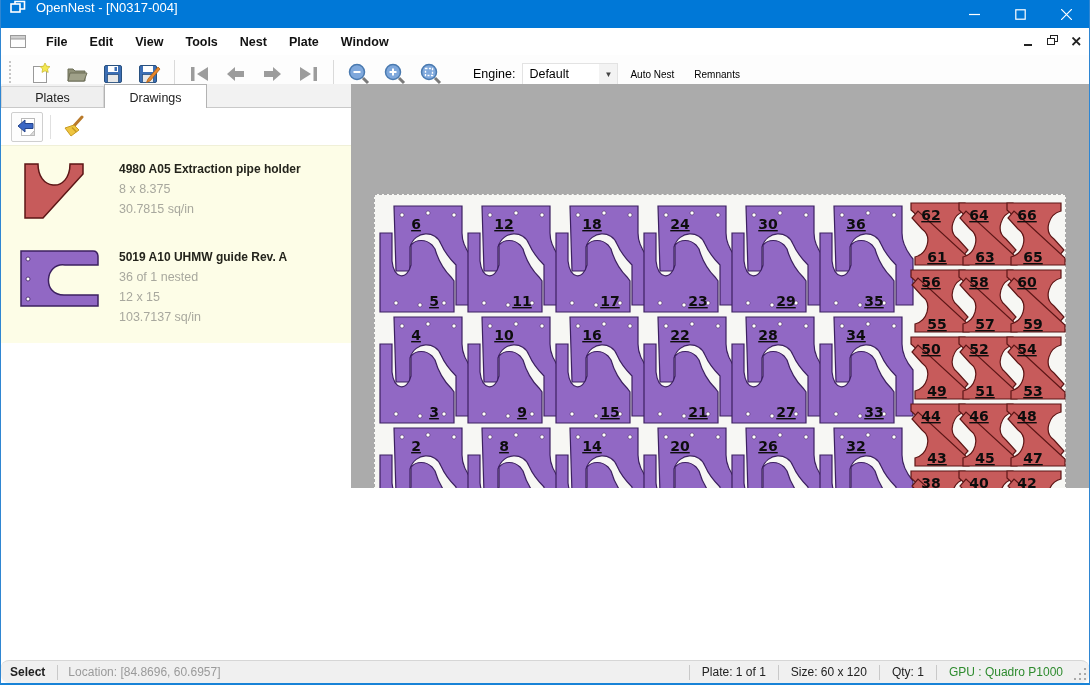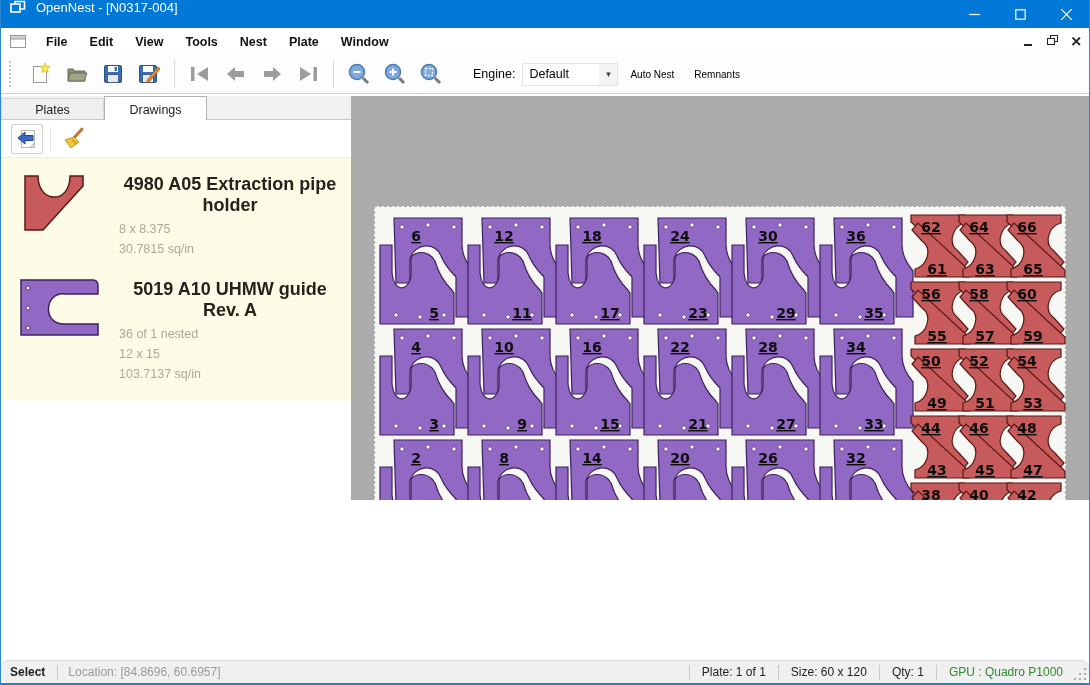--- a/index.html
+++ b/index.html
@@ -26,34 +26,34 @@
   .tgrip { width:6px; height:26px; border-left:2px dotted #c6c6c6; margin:0 8px 0 2px; }
   .tbtn { width:36px; height:32px; display:flex; align-items:center; justify-content:center; border-radius:2px; }
   .tsep { width:1px; height:28px; background:#dadada; margin:0 7px; }
   .engine-label { font-weight:normal; font-size:12.5px; margin:0 7px 0 24px; }
   .combo { width:96px; height:23px; background:#fff; border:1px solid #e3e3e3; display:flex; align-items:center; font-size:12.5px; }
   .combo-value { flex:1; padding-left:6px; }
   .combo-arrow { width:18px; height:21px; background:#f3f3f3; display:flex; align-items:center; justify-content:center; font-size:8px; color:#444; }
   .tool-text { font-size:10px; padding:4px 8px; margin-left:4px; }
 
   
-  .content { position:absolute; top:96px; left:0; width:100%; height:404px; display:flex; }
+  .content { position:absolute; top:84px; left:0; width:100%; height:404px; display:flex; }
   .left-panel { width:350px; background:#fff; position:relative; flex:none; }
   .tabstrip { height:24px; background:#f2f2f2; display:flex; border-bottom:1px solid #c9c9c9; }
   .tab { width:103px; text-align:center; font-size:12.5px; padding-top:4px; background:#efefef;
          border:1px solid #d6d6d6; border-bottom:none; margin-top:2px; color:#222; }
   .tab.active { background:#fff; margin-top:0; padding-top:6px; border-color:#b3b3b3; margin-bottom:-1px; z-index:2; }
   .panel-toolbar { height:37px; display:flex; align-items:center; padding-left:10px; background:#fff; }
   .pbtn { width:32px; height:30px; display:flex; align-items:center; justify-content:center; }
   .pbtn.bordered { border:1px solid #cfcfcf; border-radius:2px; background:#fdfdfd; }
   .psep { width:1px; height:24px; background:#e0e0e0; margin:0 7px; }
   .drawing-list { background:var(--list-bg,#FDFDE7); padding:4px 0 8px 0; border-top:1px solid #f0f0d8; }
   .drawing-item { display:flex; padding:10px 10px 8px 16px; }
   .thumb { width:92px; flex:none; margin-right:10px; }
-  .d-title { font-weight:bold; font-size:18px; color:#24241c; margin:2px 0 3px 0;text-align:center; }
+  .d-title { font-weight:bold; font-size:12px; color:#24241c; margin:2px 0 3px 0; }
   .d-line { color:#a8a89e; font-size:12.5px; line-height:20px; }
 
   .canvas { flex:1; background:var(--canvas,#ABABAB); position:relative; overflow:hidden; }
   .plate { position:absolute; left:23px; top:110px; width:692px; height:343px; background:#f7f7f4;
            border:1px dashed #a8a8a8; }
   .plate svg { position:absolute; left:0; top:0; }
   .purple-path { fill:var(--purple,#9168C4); stroke:var(--purple-stroke,#3C2060); stroke-width:1.2; }
   .red-path { fill:var(--red,#C75B5B); stroke:var(--red-stroke,#5C1616); stroke-width:1.2; }
   .part-hole { fill:#fff; stroke:rgba(40,10,60,.55); stroke-width:.8; }
   .part-num { font:700 14px "DejaVu Sans", sans-serif; fill:#0d0d0d; text-decoration:underline; }

